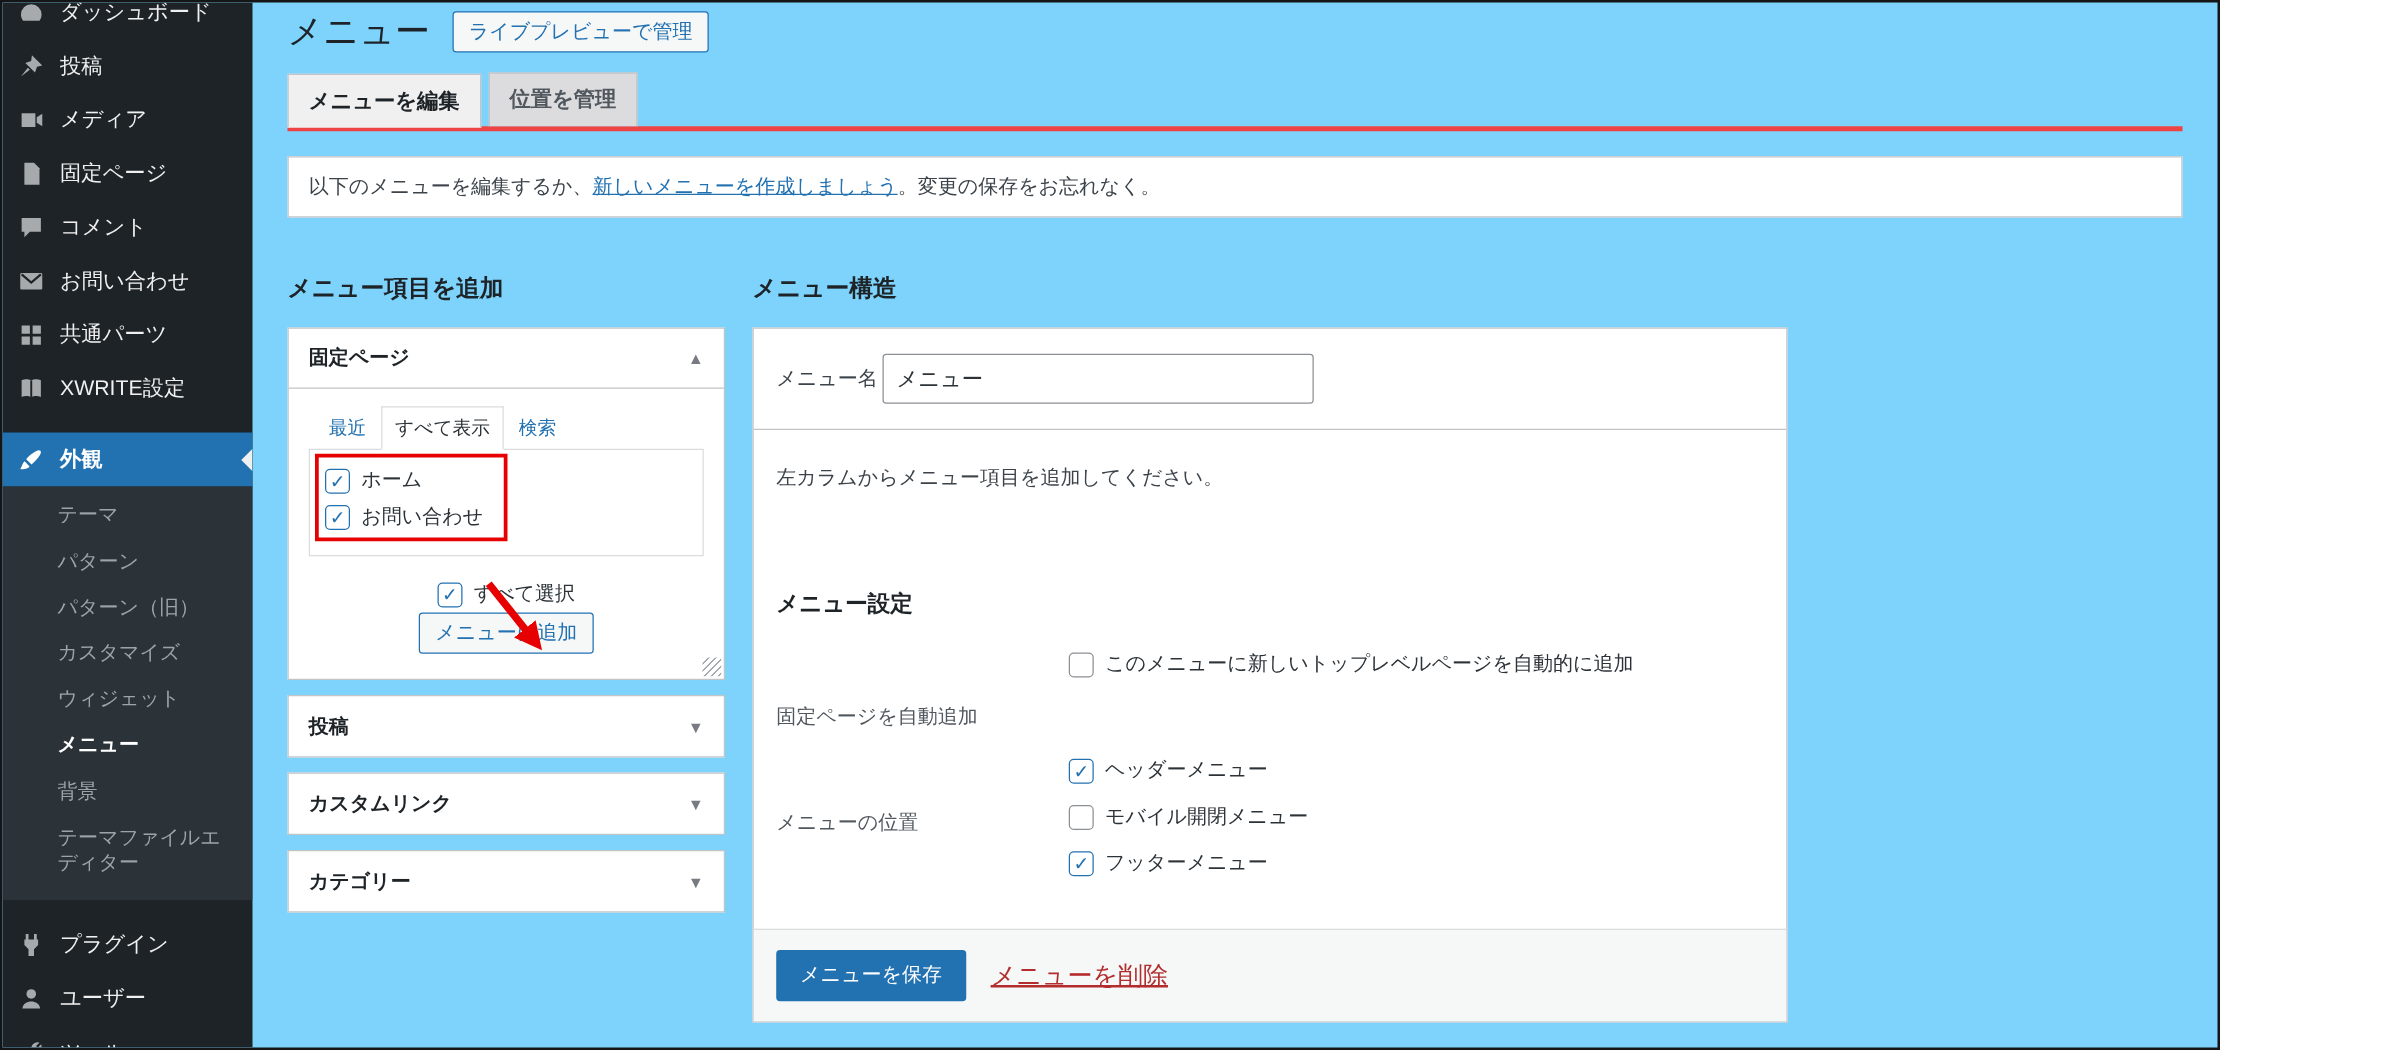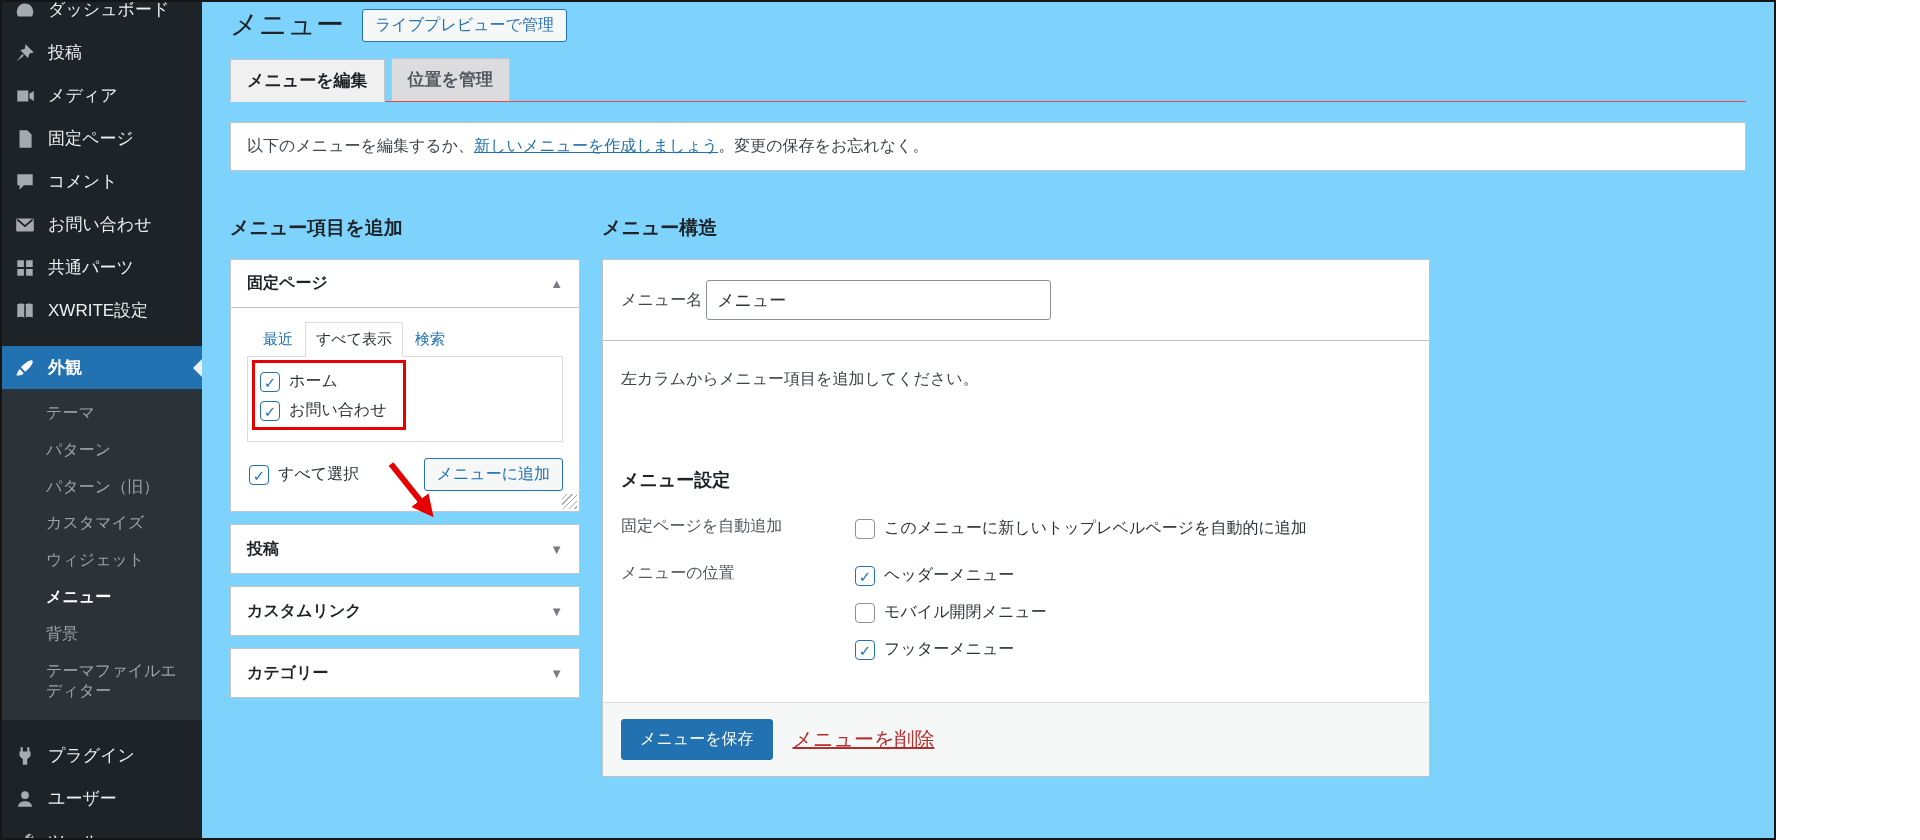--- a/index.html
+++ b/index.html
@@ -24,21 +24,21 @@
   .submenu-item { padding:8px 12px 8px 44px; font-size:16px; color:#9ea3a8; cursor:pointer; line-height:1.3; }
   .submenu-item.current { color:#fff; font-weight:700; }
 
   
   .main { flex:1; padding:0 28px; position:relative; overflow:hidden; }
   .title-row { display:flex; align-items:center; gap:18px; margin-top:4px; }
   .page-title { font-size:28px; font-weight:400; color:#1d2327; }
   .btn-outline { font-size:16px; color:#2271b1; border:1px solid #2271b1; background:#f6f7f7;
     padding:5px 12px; border-radius:3px; cursor:pointer; font-family:inherit; }
 
-  .nav-tabs { display:flex; gap:6px; margin-top:14px; border-bottom:1px solid #ef4444; }
+  .nav-tabs { display:flex; gap:6px; margin-top:14px; border-bottom:4px solid #ef4444; }
   .nav-tab { border:1px solid #c3c4c7; border-bottom:none; background:#dcdcde; color:#50575e;
     padding:9px 16px; font-size:17px; font-weight:600; margin-bottom:0; cursor:pointer; }
   .nav-tab.active { background:#f0f0f1; color:#1d2327; position:relative; top:1px; border-bottom:1px solid #f0f0f1; }
 
   .notice { margin-top:20px; background:#fff; border:1px solid #c3c4c7; padding:13px 16px;
     font-size:16px; color:#3c434a; }
   .link-blue { color:#2271b1; text-decoration:underline; cursor:pointer; }
 
   .columns { display:flex; gap:22px; margin-top:44px; align-items:flex-start; }
   .col-left { width:350px; flex-shrink:0; }
@@ -61,35 +61,35 @@
   .cb-row { display:flex; align-items:flex-end; gap:9px; padding:4px 2px; font-size:16px; color:#2c3338; cursor:pointer; }
   .wpcb { width:20px; height:20px; border:1px solid #8c8f94; border-radius:4px; background:#fff;
     display:inline-flex; align-items:center; justify-content:center; flex-shrink:0; }
   .wpcb.checked { border-color:#2271b1; }
   .wpcb.checked::after { content:"✓"; color:#2271b1; font-size:15px; font-weight:bold; line-height:1; }
 
   .red-rect { position:absolute; left:4px; top:3px; width:154px; height:70px;
     border:3px solid #e60000; pointer-events:none; z-index:3; }
   .red-arrow { position:absolute; left:150px; top:150px; width:80px; height:80px; z-index:4; pointer-events:none; }
 
-  .bottom-controls { display:flex; justify-content:space-between; align-items:center; margin-top:16px; }
+  .bottom-controls { display:flex; justify-content:space-between; align-items:center; margin-top:16px;flex-direction:column; }
   .resize-handle { position:absolute; right:2px; bottom:2px; width:15px; height:15px; cursor:nwse-resize;
     background:repeating-linear-gradient(135deg, transparent 0 3px, #a7aaad 3px 4px); }
 
   
   .menu-edit { background:#fff; border:1px solid #c3c4c7; }
   .name-row { display:flex; align-items:center; gap:4px; padding:20px 18px; border-bottom:1px solid #c3c4c7;
     font-size:16px; color:#3c434a; }
   .name-input { width:345px; height:40px; border:1px solid #8c8f94; border-radius:3px; padding:0 10px;
     font-size:17px; color:#2c3338; font-family:inherit; background:#fff; }
   .edit-body { padding:22px 18px 6px; }
   .empty-text { font-size:16px; color:#3c434a; margin:6px 0 78px; }
   .settings-h { font-size:18px; font-weight:700; color:#1d2327; margin-bottom:22px; }
   .setting-row { display:flex; margin-bottom:18px; }
-  .setting-label { width:232px; flex-shrink:0; font-size:16px; color:#50575e; padding-top:2px; }
+  .setting-label { width:232px; flex-shrink:0; font-size:16px; color:#50575e; padding-top:2px;margin-top:44px; }
   .setting-value { display:flex; flex-direction:column; gap:8px; }
   .footer-actions { border-top:1px solid #dcdcde; background:#f6f7f7; padding:16px 18px;
     display:flex; align-items:center; gap:20px; margin-top:14px; }
   .btn-primary { background:#2271b1; border:1px solid #2271b1; color:#fff; padding:9px 18px;
     border-radius:3px; font-size:16px; cursor:pointer; font-family:inherit; }
   .link-delete { color:#b32d2e; text-decoration:underline; font-size:20px; cursor:pointer; }
 
   .ic svg { width:100%; height:100%; }
 </style>
 </head>

